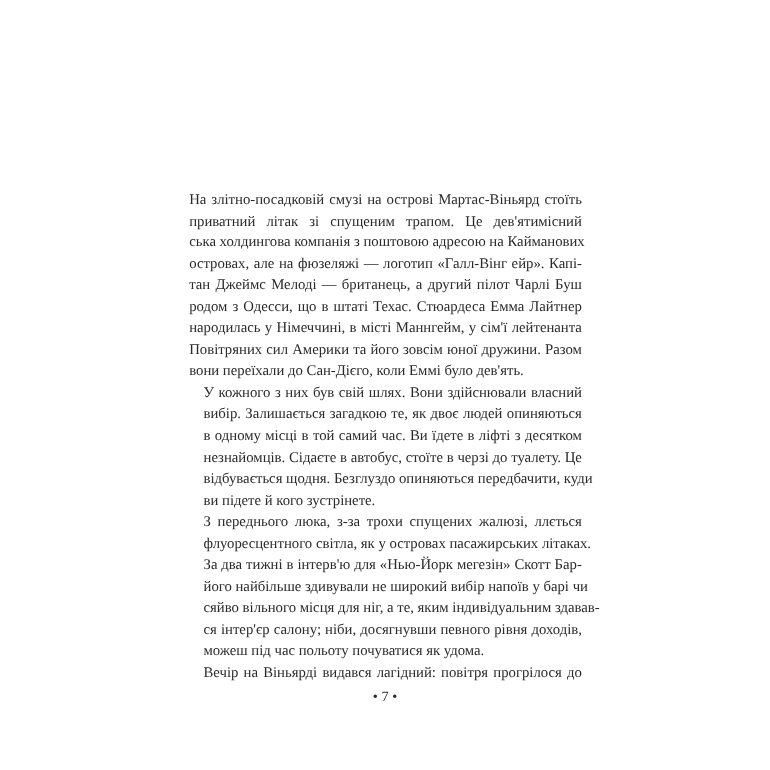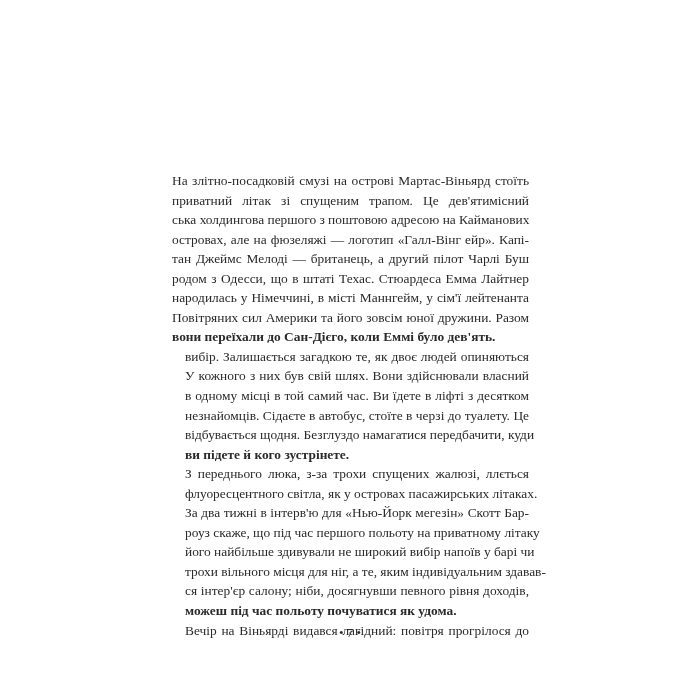--- a/index.html
+++ b/index.html
@@ -12,62 +12,61 @@
       font-family: "Liberation Serif", "DejaVu Serif", serif;
       font-size: 13.4px;
       line-height: 19.55px;
       color: #2a2a2a;
       text-align: justify;
       hyphens: manual;
     }
     .para { margin: 0; text-indent: 0; }
     .para.indent { text-indent: 13px; }
     .line { display: block; text-align: justify; text-align-last: justify; white-space: nowrap; }
-    .line.last { text-align-last: left; font-weight: bold; }
+    .line.last { text-align-last: left; }
     .page-number {
       position: absolute;
       left: 0;
       width: 700px;
       top: 625px;
       text-align: center;
       font-family: "Liberation Serif", "DejaVu Serif", serif;
       font-size: 13px;
       color: #2a2a2a;
     }
   </style>
 </head>
 <body>
 
 <div class="page-body">
   <div class="para">
     <span class="line">На злітно-посадковій смузі на острові Мартас-Віньярд стоїть</span>
     <span class="line">приватний літак зі спущеним трапом. Це дев'ятимісний</span>
-    <span class="line">ська холдингова першого з поштовою адресою на Кайманових</span>
+    <span class="line">ська холдингова компанія з поштовою адресою на Кайманових</span>
     <span class="line">островах, але на фюзеляжі — логотип «Галл-Вінг ейр». Капі-</span>
     <span class="line">тан Джеймс Мелоді — британець, а другий пілот Чарлі Буш</span>
     <span class="line">родом з Одесси, що в штаті Техас. Стюардеса Емма Лайтнер</span>
     <span class="line">народилась у Німеччині, в місті Маннгейм, у сім'ї лейтенанта</span>
     <span class="line">Повітряних сил Америки та його зовсім юної дружини. Разом</span>
     <span class="line last">вони переїхали до Сан-Дієго, коли Еммі було дев'ять.</span>
   </div>
   <div class="para indent">
+    <span class="line" style="text-indent:13px">У кожного з них був свій шлях. Вони здійснювали власний</span>
     <span class="line">вибір. Залишається загадкою те, як двоє людей опиняються</span>
-    <span class="line" style="text-indent:13px">У кожного з них був свій шлях. Вони здійснювали власний</span>
     <span class="line">в одному місці в той самий час. Ви їдете в ліфті з десятком</span>
     <span class="line">незнайомців. Сідаєте в автобус, стоїте в черзі до туалету. Це</span>
-    <span class="line">відбувається щодня. Безглуздо намагатися передбачити, куди</span>
+    <span class="line">відбувається щодня. Безглуздо опиняються передбачити, куди</span>
     <span class="line last">ви підете й кого зустрінете.</span>
   </div>
   <div class="para indent">
     <span class="line" style="text-indent:13px">З переднього люка, з-за трохи спущених жалюзі, ллється</span>
     <span class="line">флуоресцентного світла, як у островах пасажирських літаках.</span>
     <span class="line">За два тижні в інтерв'ю для «Нью-Йорк мегезін» Скотт Бар-</span>
-    <span class="line">роуз скаже, що під час першого польоту на приватному літаку</span>
     <span class="line">його найбільше здивували не широкий вибір напоїв у барі чи</span>
-    <span class="line">трохи вільного місця для ніг, а те, яким індивідуальним здавав-</span>
+    <span class="line">сяйво вільного місця для ніг, а те, яким індивідуальним здавав-</span>
     <span class="line">ся інтер'єр салону; ніби, досягнувши певного рівня доходів,</span>
     <span class="line last">можеш під час польоту почуватися як удома.</span>
   </div>
   <div class="para indent">
     <span class="line" style="text-indent:13px">Вечір на Віньярді видався лагідний: повітря прогрілося до</span>
 
   </div>
 </div>
 
 <div class="page-number">• 7 •</div>

